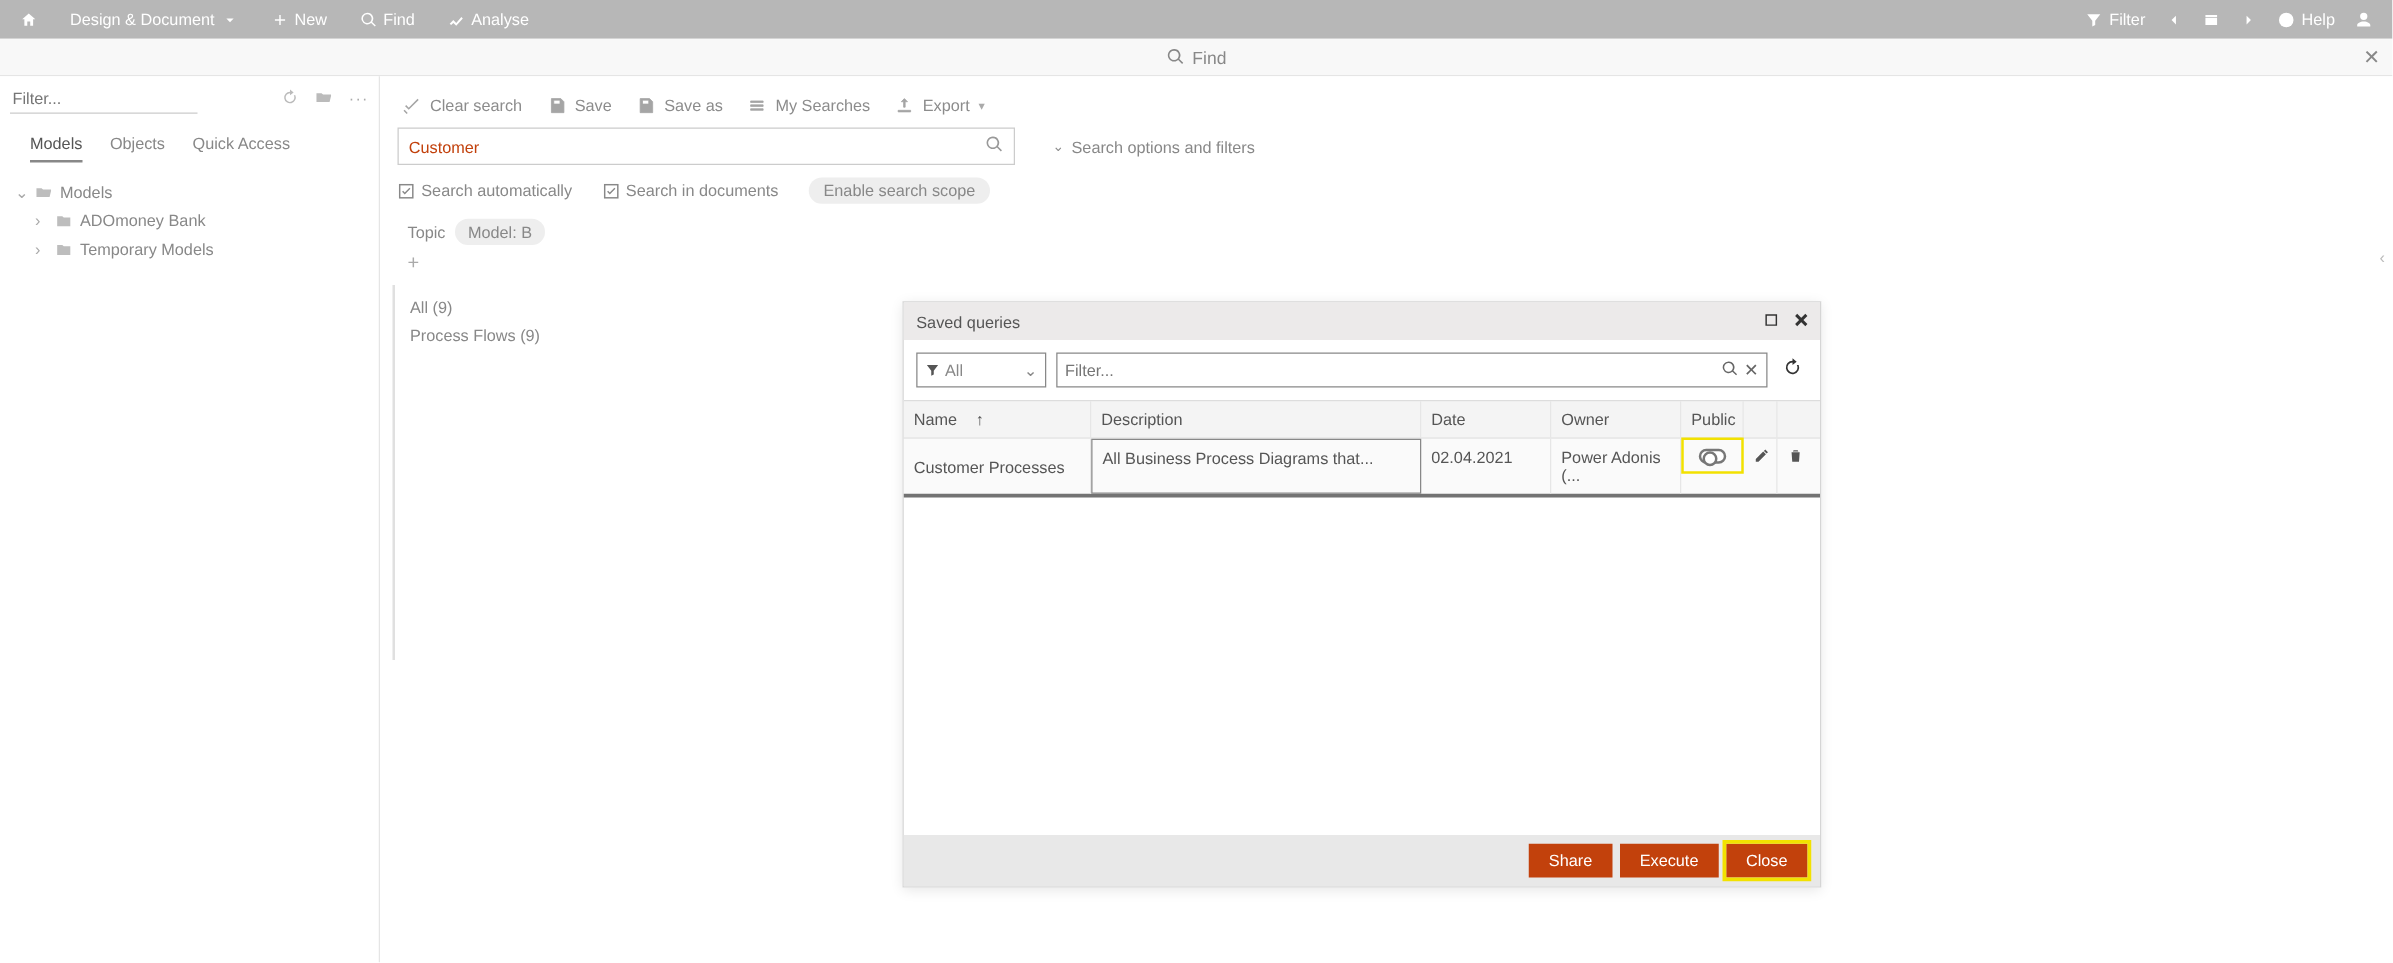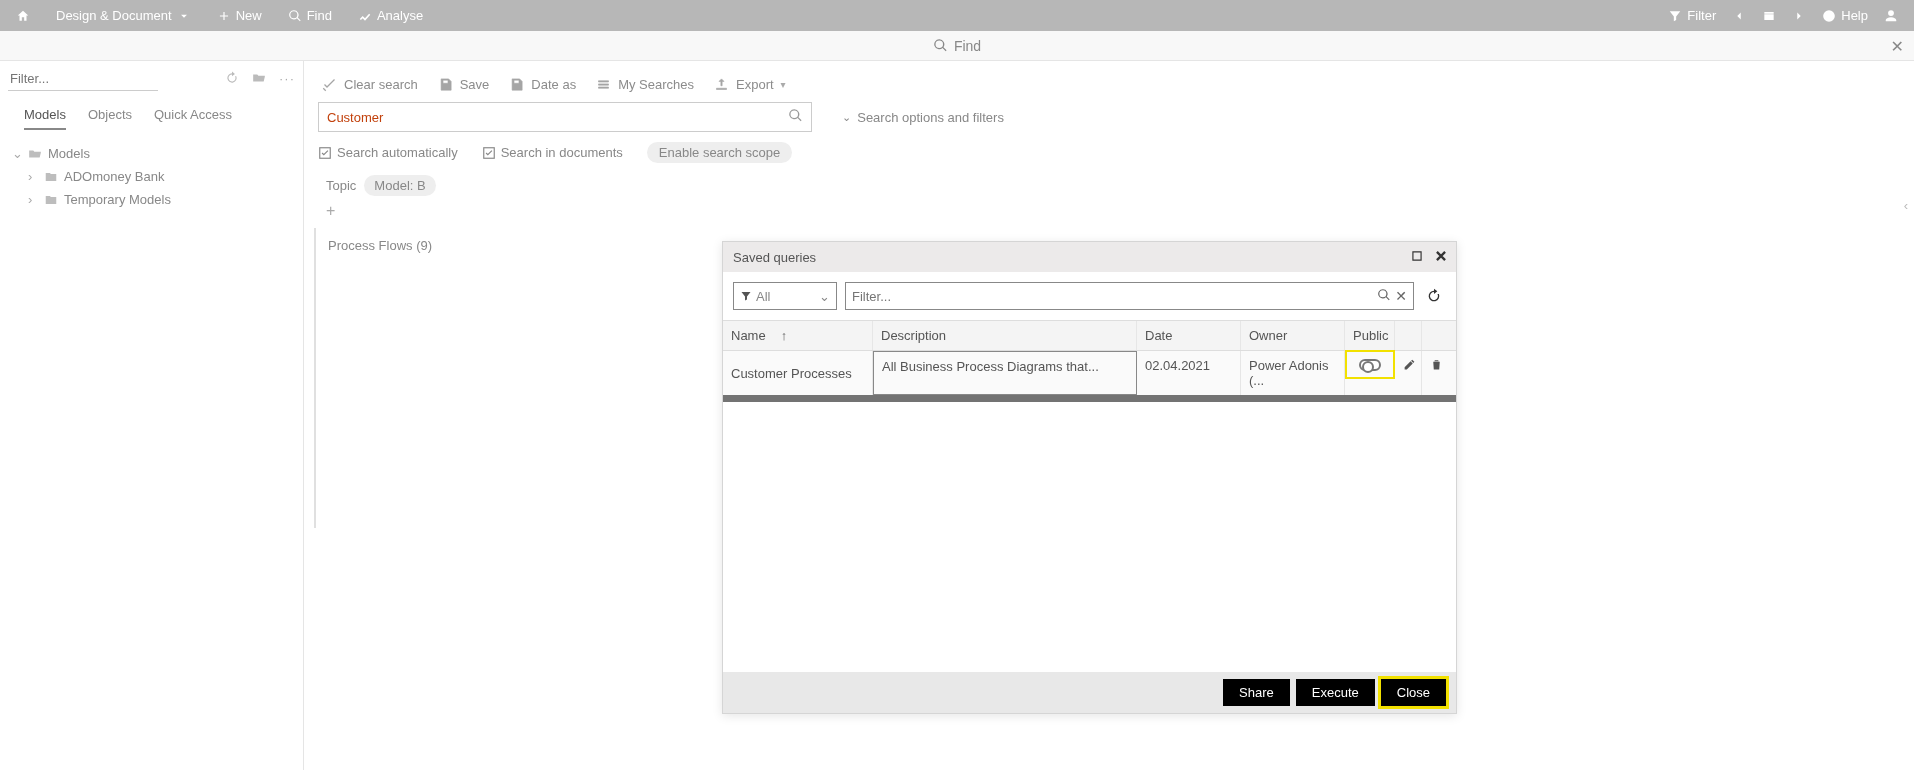--- a/index.html
+++ b/index.html
@@ -55,43 +55,43 @@
 .divider-left { border-left: 2px solid #e0e0e0; height: 300px; margin-left: -4px; padding-left: 12px; position: relative; }
 .collapse-handle2 { position: absolute; right: 6px; top: -30px; color: #bbb; cursor: pointer; }
 .counts { padding: 6px 0; font-size: 13px; }
 .counts div { padding: 4px 0; cursor: pointer; }
 
 
 .modal { position: absolute; left: 418px; top: 180px; width: 735px; background: #fff; border: 1px solid #d5d5d5; box-shadow: 0 2px 10px rgba(0,0,0,.1); }
 .modal-header { height: 30px; background: #eceaea; display: flex; align-items: center; padding: 0 8px 0 10px; font-size: 13px; color: #555; }
 .modal-header .right { margin-left: auto; display: flex; gap: 10px; }
 .modal-header .right svg { width: 14px; height: 14px; fill: #333; cursor: pointer; }
-.modal-controls { display: flex; align-items: center; gap: 8px; padding: 10px; }
+.modal-controls { display: flex; gap: 8px; padding: 10px; }
 .sel { width: 104px; height: 28px; border: 1px solid #888; display: flex; align-items: center; padding: 0 6px; font-size: 13px; cursor: pointer; position: relative; }
 .sel .caret { margin-left: auto; color: #888; }
 .mfilter { flex: 1; height: 28px; border: 1px solid #888; display: flex; align-items: center; padding: 0 6px; }
 .mfilter input { flex: 1; border: none; outline: none; font-size: 13px; color: #666; }
 .mfilter .icns { display: flex; gap: 4px; color: #666; }
 .refresh-btn { width: 24px; height: 24px; display: flex; align-items: center; justify-content: center; cursor: pointer; color: #444; }
 .thead { display: flex; background: #f4f4f4; border-top: 1px solid #ddd; border-bottom: 1px solid #ddd; font-size: 13px; color: #555; }
 .th, .td { padding: 7px 8px; border-right: 1px solid #e6e6e6; }
 .col-name { width: 150px; display:flex; align-items:center; gap:15px;}
 .col-desc { width: 264px; }
 .col-date { width: 104px; }
 .col-owner { width: 104px; }
 .col-public { width: 50px; text-align: left; }
 .col-act { width: 27px; text-align: center; }
-.trow { display: flex; font-size: 13px; border-bottom: 7px solid #737373; background: #fafafa; }
+.trow { display: flex; font-size: 13px; border-bottom: 3px solid #737373; background: #fafafa; }
 .trow .td { color: #555; }
 .toggle-cell { border: 2px solid #f2e100; display: flex; align-items: center; justify-content: center; height: 29px; margin: -1px 0; }
 .toggle { width: 22px; height: 12px; border: 2px solid #777; border-radius: 8px; position: relative; background: #fff; }
 .toggle::after { content: ""; position: absolute; left: 1px; top: 0px; width: 8px; height: 8px; border: 2px solid #777; border-radius: 50%; background: #fff; }
 .modal-body { height: 270px; }
 .modal-footer { background: #e8e8e8; padding: 7px 10px; display: flex; justify-content: flex-end; gap: 6px; }
-.btn { background: #000000; color: #fff; border: none; padding: 6px 16px; font-size: 13px; cursor: pointer; }
+.btn { background: #c2410c; color: #fff; border: none; padding: 6px 16px; font-size: 13px; cursor: pointer; }
 .btn.close-h { outline: 3px solid #f2e100; outline-offset: 0; }
 
 svg { flex-shrink: 0; }
 </style>
 </head>
 <body>
 
 <div class="topbar">
   <div class="left">
     <span class="item icon-btn">
@@ -230,21 +230,21 @@
       <div class="titem">
         <svg viewBox="0 0 24 24">
             <path d="M5 3h12l4 4v14H5zM8 5v5h8V5z"></path>
           </svg>
         <span>Save</span>
       </div>
       <div class="titem">
         <svg viewBox="0 0 24 24">
             <path d="M5 3h12l4 4v14H5zM8 5v5h8V5zM14 14l4 4m0-4l-4 4"></path>
           </svg>
-        <span>Date as</span>
+        <span>Save as</span>
       </div>
       <div class="titem">
         <svg viewBox="0 0 24 24">
             <path d="M4 6h16v2H4zm0 5h16v2H4zm0 5h16v2H4z"></path>
           </svg>
         <span>My Searches</span>
       </div>
       <div class="titem">
         <svg viewBox="0 0 24 24">
             <path d="M12 3l4 4h-3v7h-2V7H8zM4 18h16v2H4z"></path>
@@ -291,20 +291,21 @@
       <span style="padding-left:8px;">Topic</span>
       <span class="chip">Model: B</span>
     </div>
     <div class="plus-row"><span>+</span></div>
 
     <div style="position:relative;">
       <span class="collapse-handle2">‹</span>
     </div>
     <div class="divider-left">
       <div class="counts">
+        <div>All (9)</div>
         <div>Process Flows (9)</div>
       </div>
     </div>
 
     <div class="modal">
       <div class="modal-header">
         <span>Saved queries</span>
         <div class="right">
           <span>
             <svg viewBox="0 0 24 24">

